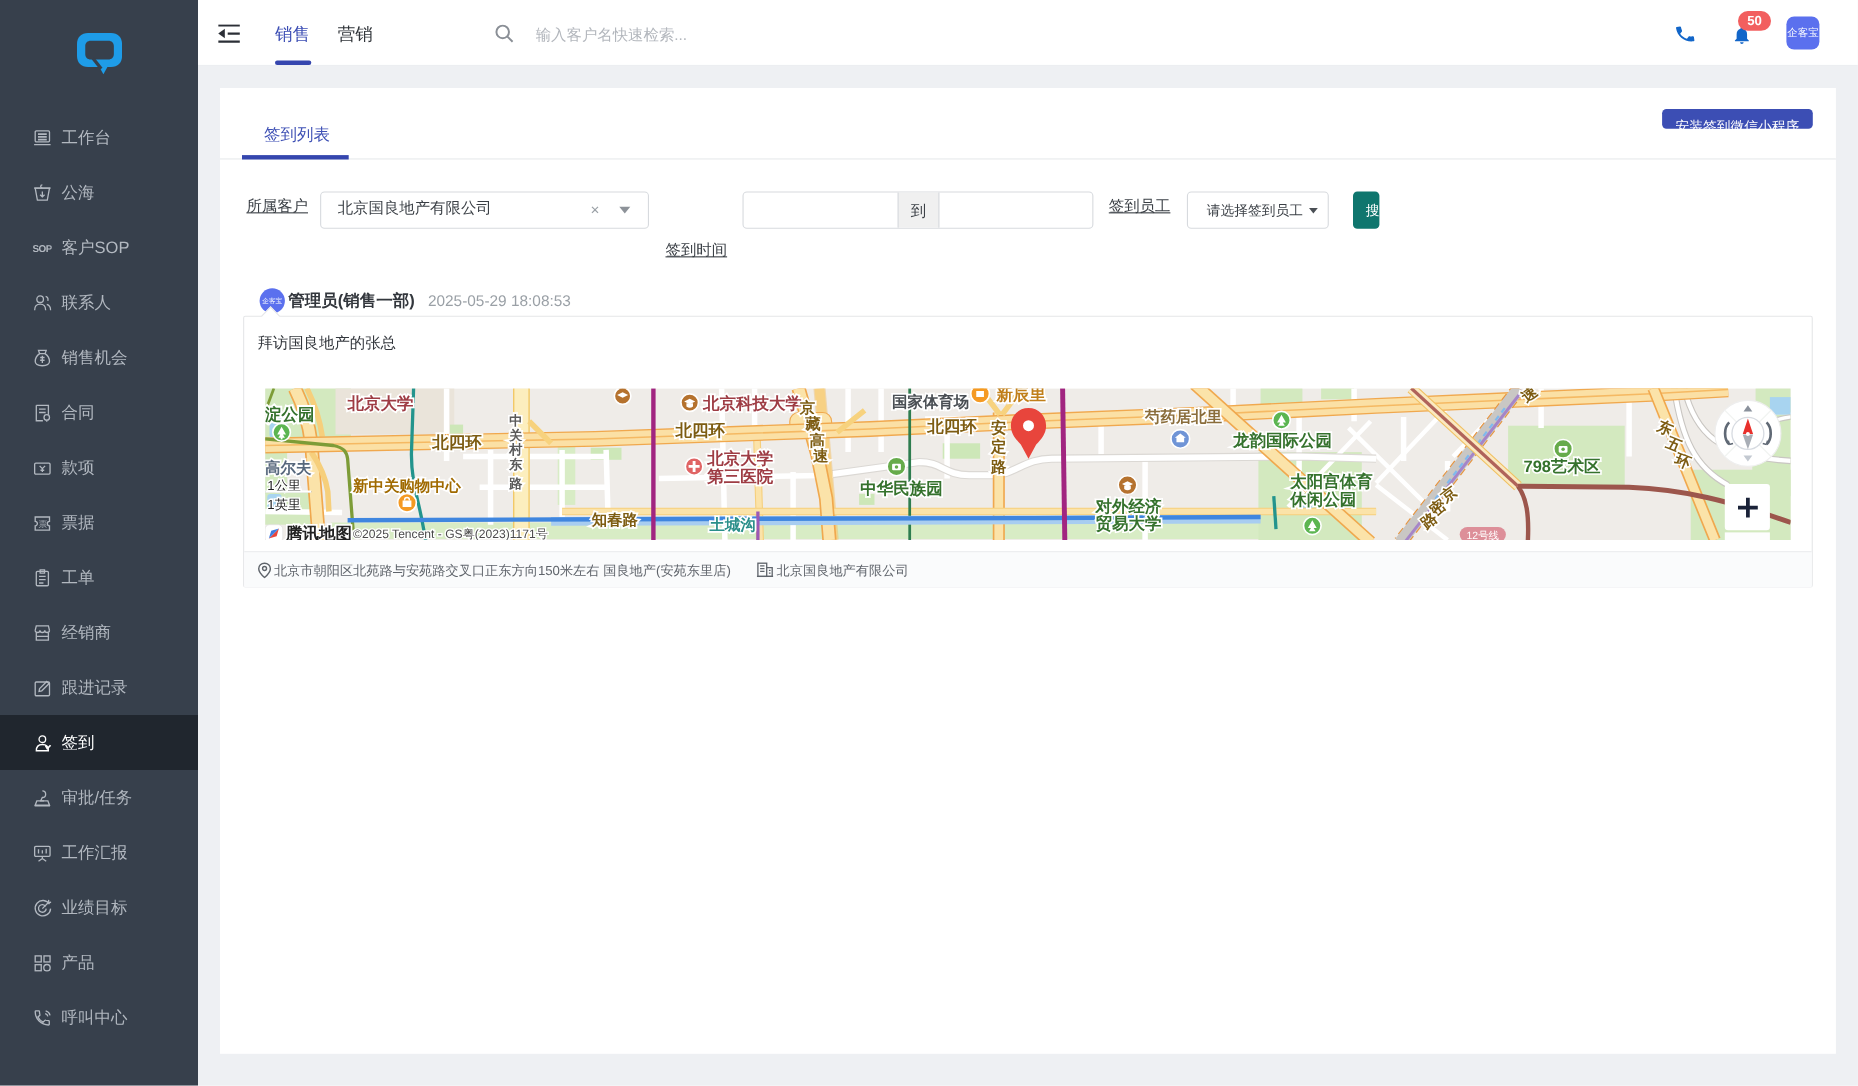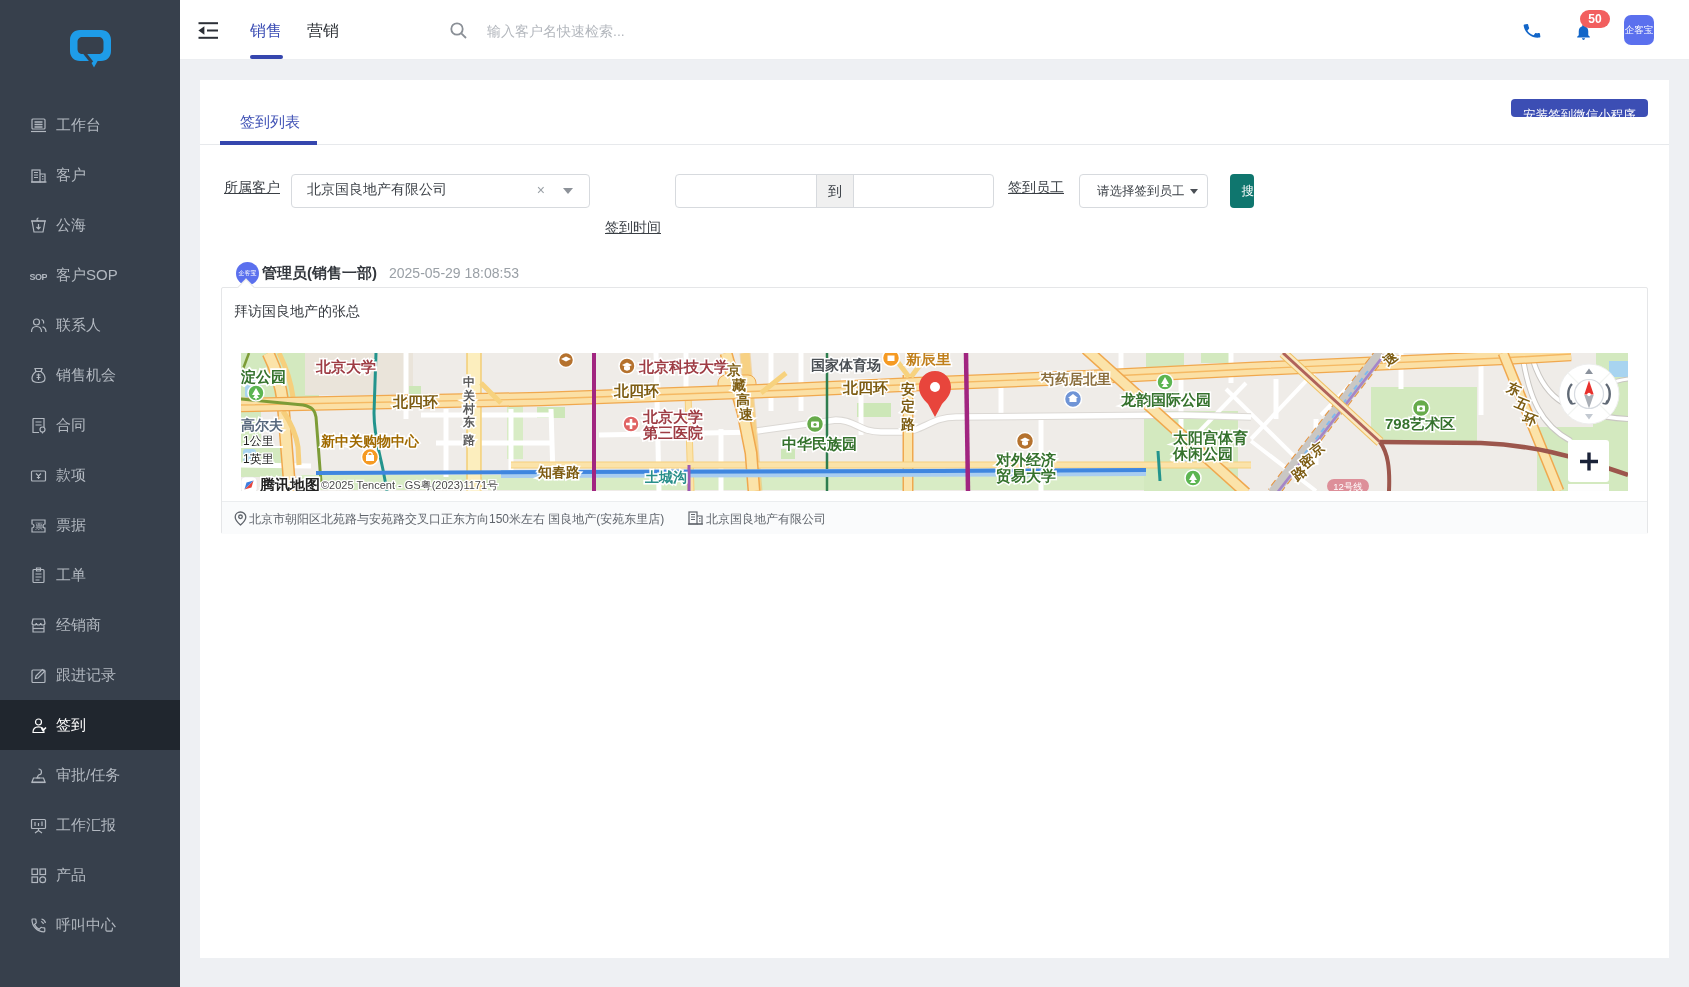--- a/index.html
+++ b/index.html
@@ -57,29 +57,20 @@
 <div class="nav-item">
         <svg viewBox="0 0 17 17" fill="none" stroke="currentColor" stroke-width="1.2">
           <rect x="2" y="2" width="13" height="10" rx="1"></rect>
           <path d="M4.5 5 H12.5 M4.5 7.5 H12.5 M4.5 10 H12.5" stroke-width="1.6"></path>
           <path d="M1 14.5 H16"></path>
         </svg>
         <span>工作台</span>
       </div>
 <div class="nav-item">
         <svg viewBox="0 0 17 17" fill="none" stroke="currentColor" stroke-width="1.2">
-          <rect x="2" y="3" width="8" height="12"></rect>
-          <path d="M10 7 H15 V15 H10"></path>
-          <path d="M4 5.5 H8 M4 8 H8 M4 10.5 H8 M12 9.5 H13.5 M12 12 H13.5"></path>
-          <path d="M1 15 H16.5"></path>
-        </svg>
-        <span>客户</span>
-      </div>
-<div class="nav-item">
-        <svg viewBox="0 0 17 17" fill="none" stroke="currentColor" stroke-width="1.2">
           <path d="M2 4 L4 15 H13 L15 4 Z"></path>
           <path d="M1 4 H16"></path>
           <path d="M8.5 1 A1.5 1.5 0 1 0 8.5 4"></path>
           <path d="M8.5 7 V12 M6.5 10 L8.5 12 L10.5 10"></path>
         </svg>
         <span>公海</span>
       </div>
 <div class="nav-item">
         <svg viewBox="0 0 17 17" fill="none" stroke="currentColor" stroke-width="1.2">
           <text x="-0.5" y="12.5" font-size="9" fill="currentColor" stroke="none" font-weight="bold" font-family="Liberation Sans" letter-spacing="-0.5">SOP</text>
@@ -166,20 +157,28 @@
         </svg>
         <span>审批/任务</span>
       </div>
 <div class="nav-item">
         <svg viewBox="0 0 17 17" fill="none" stroke="currentColor" stroke-width="1.2">
           <rect x="1.5" y="2.5" width="14" height="9" rx="1"></rect>
           <path d="M5 5 V9 M8.5 6 V9 M12 4.5 V9"></path>
           <path d="M8.5 11.5 V13.5 M5 16 L8.5 13.5 L12 16"></path>
         </svg>
         <span>工作汇报</span>
+      </div>
+<div class="nav-item">
+        <svg viewBox="0 0 17 17" fill="none" stroke="currentColor" stroke-width="1.2">
+          <path d="M15 5 A7 7 0 1 0 16 9"></path>
+          <path d="M11.5 7 A3.5 3.5 0 1 0 12 9"></path>
+          <path d="M8.5 9 L14 3.5 M14 3.5 L16.5 3.2 M14 3.5 L14.3 1"></path>
+        </svg>
+        <span>业绩目标</span>
       </div>
 <div class="nav-item">
         <svg viewBox="0 0 17 17" fill="none" stroke="currentColor" stroke-width="1.2">
           <rect x="2" y="2" width="5.5" height="5.5"></rect>
           <rect x="10" y="2" width="5.5" height="5.5"></rect>
           <rect x="2" y="10" width="5.5" height="5.5"></rect>
           <circle cx="12.7" cy="12.7" r="2.9"></circle>
         </svg>
         <span>产品</span>
       </div>

